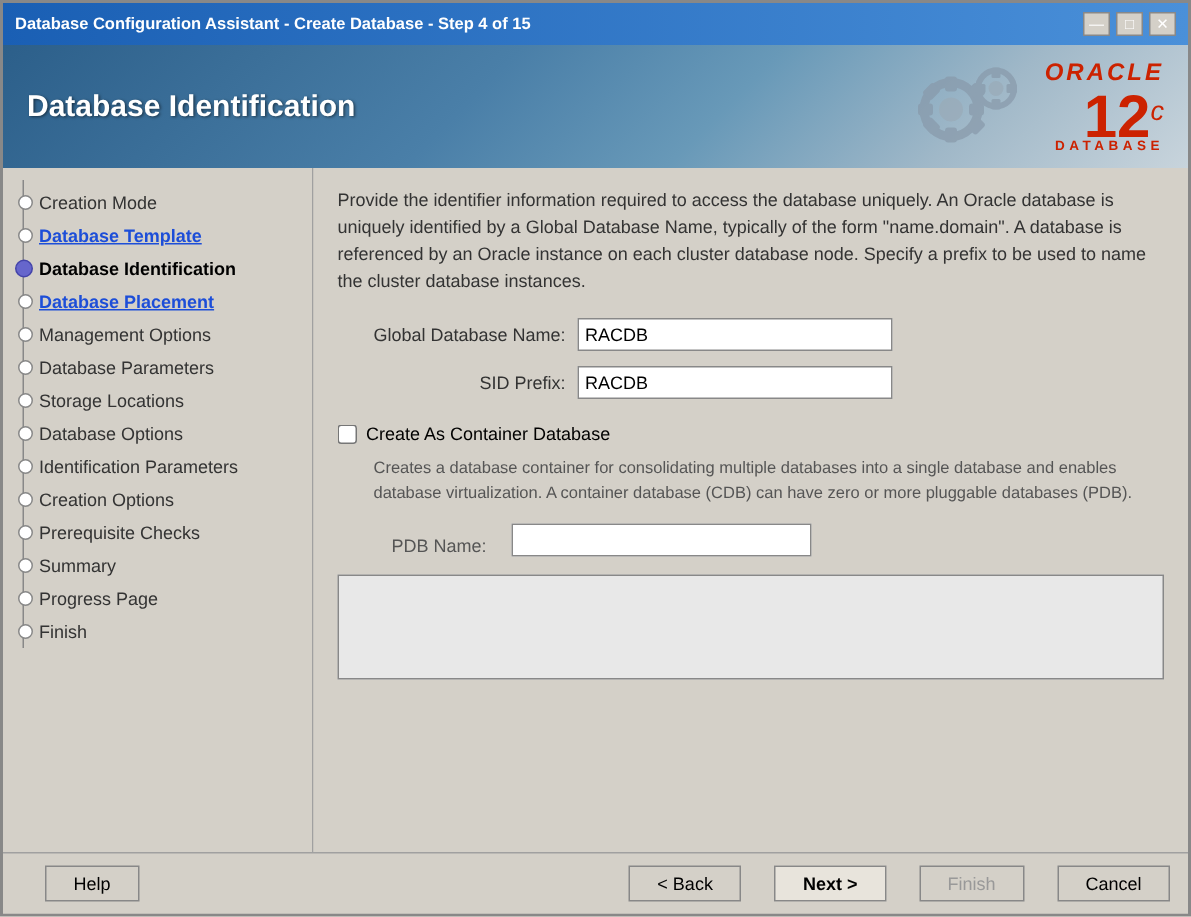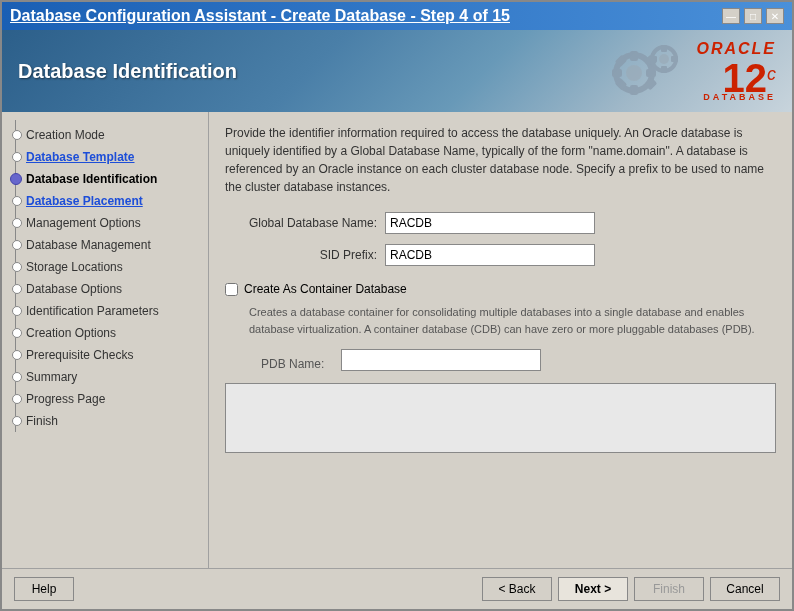--- a/index.html
+++ b/index.html
@@ -25,24 +25,23 @@
       background: linear-gradient(to right, #1a5fb4, #4a90d9);
       color: white;
       padding: 4px 8px;
       display: flex;
       align-items: center;
       justify-content: space-between;
       height: 28px;
     }
 
     .title-bar-text {
-      font-size: 16px;
+      font-size: 11px;
       font-weight: bold;
       color: white;
-      text-decoration: underline;
     }
 
     .title-bar-controls {
       display: flex;
       gap: 4px;
     }
 
     .title-btn {
       width: 18px;
       height: 16px;
@@ -257,27 +256,28 @@
     .footer-left {
       display: flex;
     }
 
     .footer-right {
       display: flex;
       gap: 6px;
     }
 
     .btn {
-      padding: 4px 6px;
+      padding: 4px 18px;
       font-size: 12px;
       border: 1px solid #888;
       background: #d4d0c8;
       cursor: pointer;
       min-width: 70px;
       text-align: center;
+      margin-left: 16px;
     }
 
     .btn-active {
       background: #e8e4dc;
     }
 
     .btn-disabled {
       color: #999;
       cursor: default;
     }
@@ -374,21 +374,21 @@
           <div class="sidebar-item active">
             <div class="sidebar-dot"></div>
             <span>Database Placement</span>
           </div>
           <div class="sidebar-item">
             <div class="sidebar-dot"></div>
             <span>Management Options</span>
           </div>
           <div class="sidebar-item">
             <div class="sidebar-dot"></div>
-            <span>Database Management</span>
+            <span>Database Parameters</span>
           </div>
           <div class="sidebar-item">
             <div class="sidebar-dot"></div>
             <span>Storage Locations</span>
           </div>
           <div class="sidebar-item">
             <div class="sidebar-dot"></div>
             <span>Database Options</span>
           </div>
           <div class="sidebar-item">

